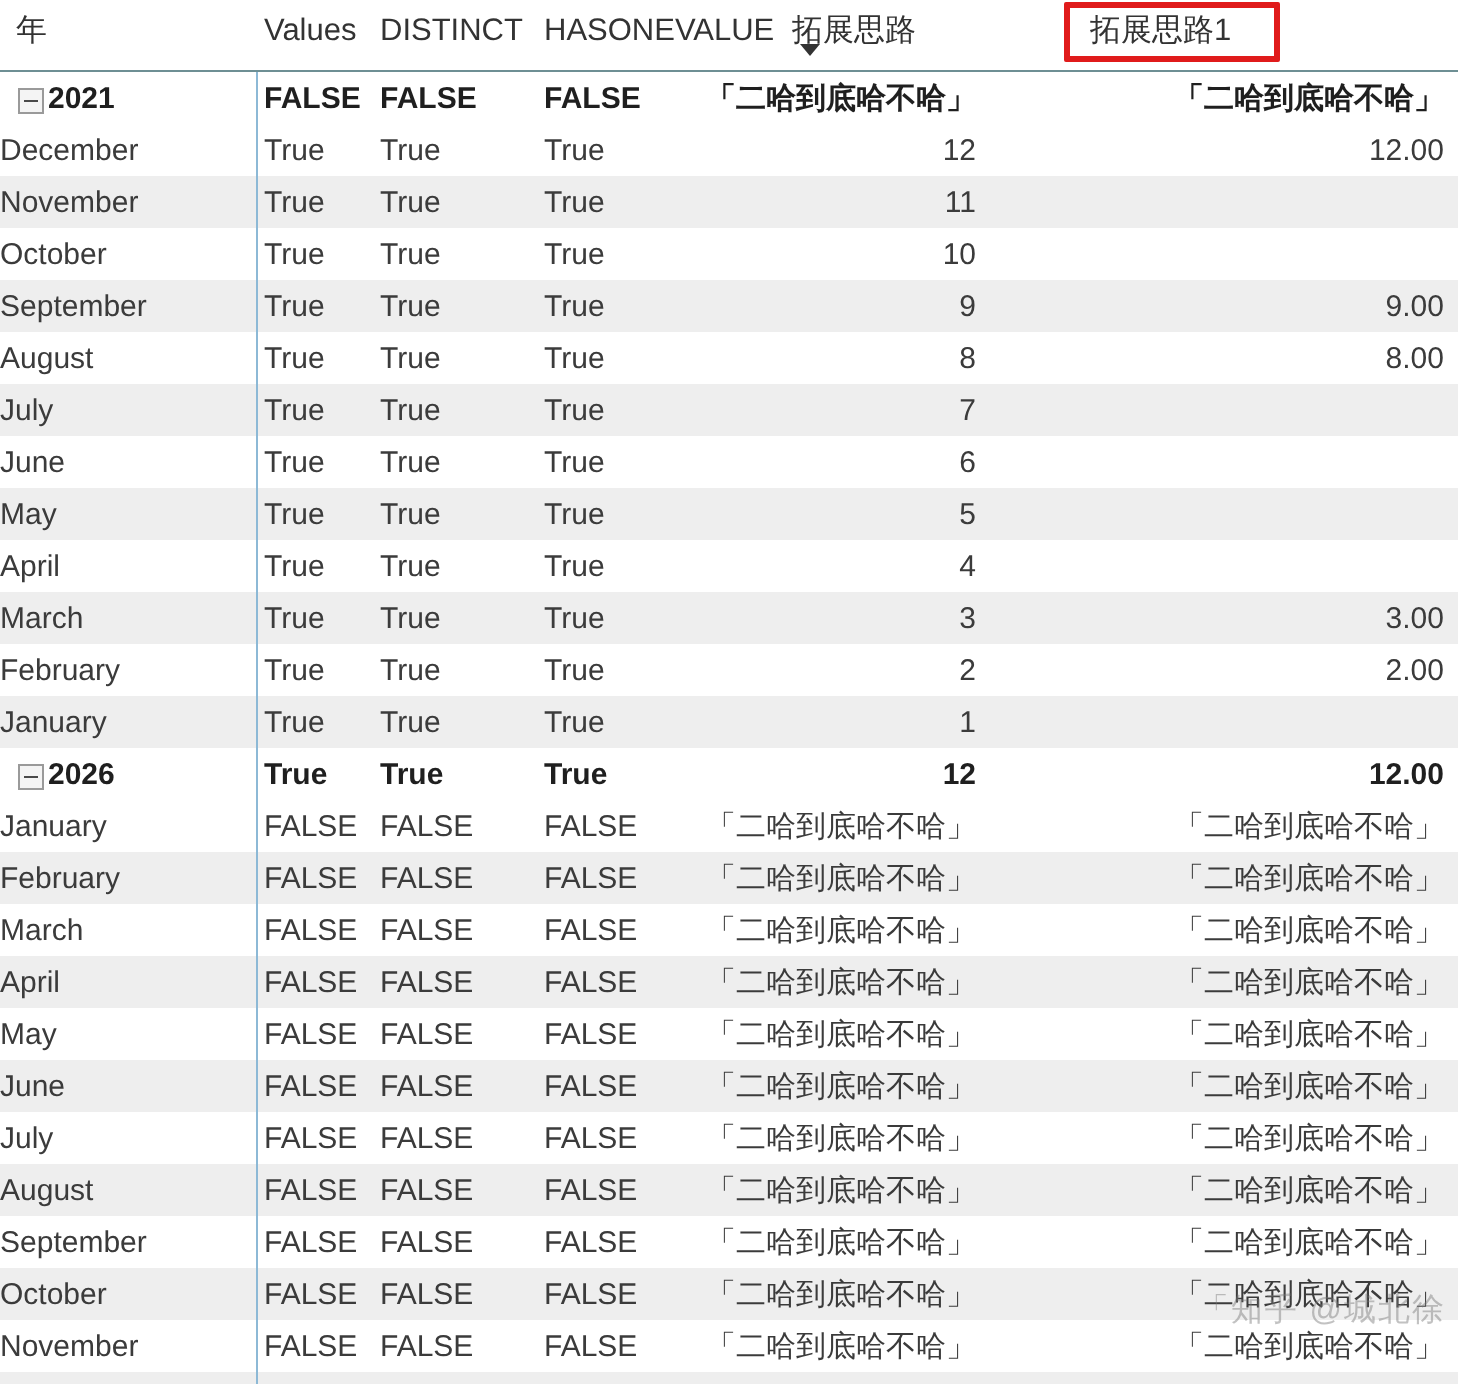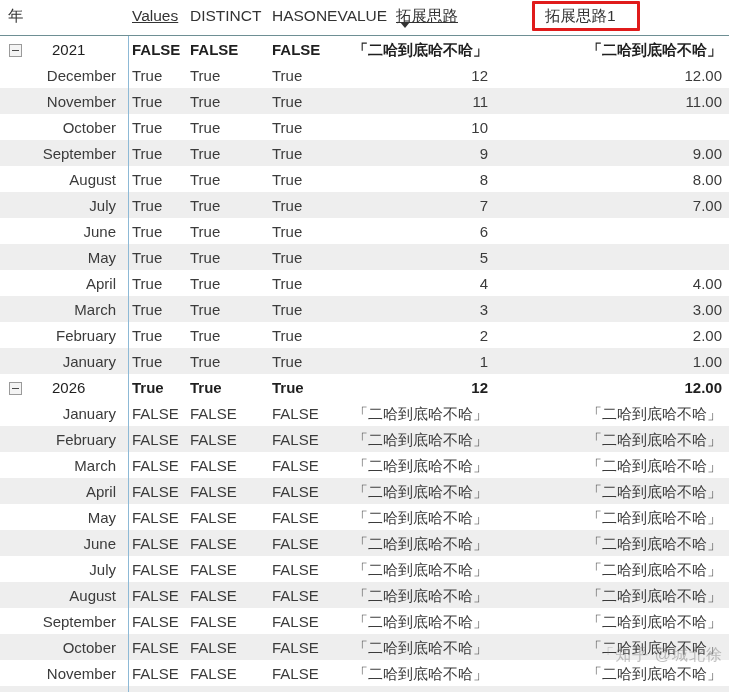--- a/index.html
+++ b/index.html
@@ -33,24 +33,24 @@
   }
   .hdr-cell {
     position: absolute;
     top: 6px;
     font-size: 15.5px;
     color: #333333;
     white-space: nowrap;
     line-height: 19px;
   }
   .hdr-rowlabel { left: 8px; }
-  .hdr-values   { left: 132px; text-decoration: underline; }
+  .hdr-values   { left: 132px; }
   .hdr-distinct { left: 190px; }
   .hdr-hasone   { left: 272px; }
-  .hdr-tz       { left: 396px; text-decoration: underline; }
+  .hdr-tz       { left: 396px; }
   .hdr-tz1      { left: 545px; text-align: center; }
 
   .sort-arrow {
     position: absolute;
     left: 400px;
     top: 22px;
     width: 0; height: 0;
     border-left: 5px solid transparent;
     border-right: 5px solid transparent;
     border-top: 6px solid #333333;
@@ -97,30 +97,30 @@
     white-space: nowrap;
     color: #3b3b3b;
   }
   .row.group .cell,
   .row.total .cell { font-weight: bold; color: #1f1f1f; }
 
   
   .c-label {
     left: 0;
     width: 120px;
-    text-align: right;
+    text-align: left;
     padding-right: 4px;
     box-sizing: border-box;
     color: #3b3b3b;
   }
   .row.group .c-label,
   .row.total .c-label {
     text-align: left;
-    padding-left: 52px;
-    font-weight: normal;
+    padding-left: 24px;
+    font-weight: bold;
   }
 
   
   .expander {
     position: absolute;
     left: 9px;
     top: 8px;
     width: 13px;
     height: 13px;
     border: 1px solid #9a9a9a;
@@ -190,21 +190,20 @@
         <div class="cell c-hasone">True</div>
         <div class="cell c-tz">12</div>
         <div class="cell c-tz1">12.00</div>
       </div>
       <div class="row band">
         <div class="cell c-label">November</div>
         <div class="cell c-values">True</div>
         <div class="cell c-distinct">True</div>
         <div class="cell c-hasone">True</div>
         <div class="cell c-tz">11</div>
-        <div class="cell c-tz1">11.00</div>
       </div>
       <div class="row">
         <div class="cell c-label">October</div>
         <div class="cell c-values">True</div>
         <div class="cell c-distinct">True</div>
         <div class="cell c-hasone">True</div>
         <div class="cell c-tz">10</div>
       </div>
       <div class="row band">
         <div class="cell c-label">September</div>
@@ -221,21 +220,20 @@
         <div class="cell c-hasone">True</div>
         <div class="cell c-tz">8</div>
         <div class="cell c-tz1">8.00</div>
       </div>
       <div class="row band">
         <div class="cell c-label">July</div>
         <div class="cell c-values">True</div>
         <div class="cell c-distinct">True</div>
         <div class="cell c-hasone">True</div>
         <div class="cell c-tz">7</div>
-        <div class="cell c-tz1">7.00</div>
       </div>
       <div class="row">
         <div class="cell c-label">June</div>
         <div class="cell c-values">True</div>
         <div class="cell c-distinct">True</div>
         <div class="cell c-hasone">True</div>
         <div class="cell c-tz">6</div>
       </div>
       <div class="row band">
         <div class="cell c-label">May</div>
@@ -243,21 +241,20 @@
         <div class="cell c-distinct">True</div>
         <div class="cell c-hasone">True</div>
         <div class="cell c-tz">5</div>
       </div>
       <div class="row">
         <div class="cell c-label">April</div>
         <div class="cell c-values">True</div>
         <div class="cell c-distinct">True</div>
         <div class="cell c-hasone">True</div>
         <div class="cell c-tz">4</div>
-        <div class="cell c-tz1">4.00</div>
       </div>
       <div class="row band">
         <div class="cell c-label">March</div>
         <div class="cell c-values">True</div>
         <div class="cell c-distinct">True</div>
         <div class="cell c-hasone">True</div>
         <div class="cell c-tz">3</div>
         <div class="cell c-tz1">3.00</div>
       </div>
       <div class="row">
@@ -267,21 +264,20 @@
         <div class="cell c-hasone">True</div>
         <div class="cell c-tz">2</div>
         <div class="cell c-tz1">2.00</div>
       </div>
       <div class="row band">
         <div class="cell c-label">January</div>
         <div class="cell c-values">True</div>
         <div class="cell c-distinct">True</div>
         <div class="cell c-hasone">True</div>
         <div class="cell c-tz">1</div>
-        <div class="cell c-tz1">1.00</div>
       </div>
       <div class="row group">
         <div class="expander"></div>
         <div class="cell c-label">2026</div>
         <div class="cell c-values">True</div>
         <div class="cell c-distinct">True</div>
         <div class="cell c-hasone">True</div>
         <div class="cell c-tz">12</div>
         <div class="cell c-tz1">12.00</div>
       </div>

